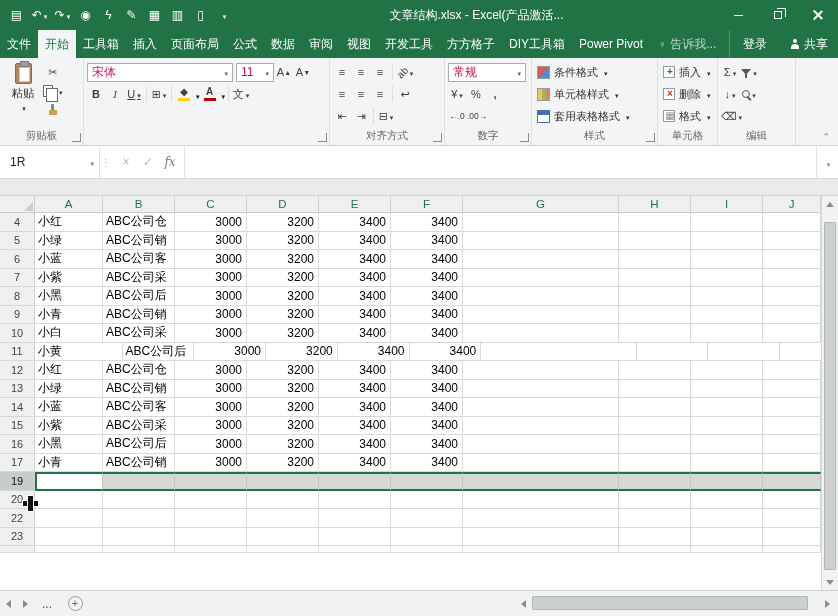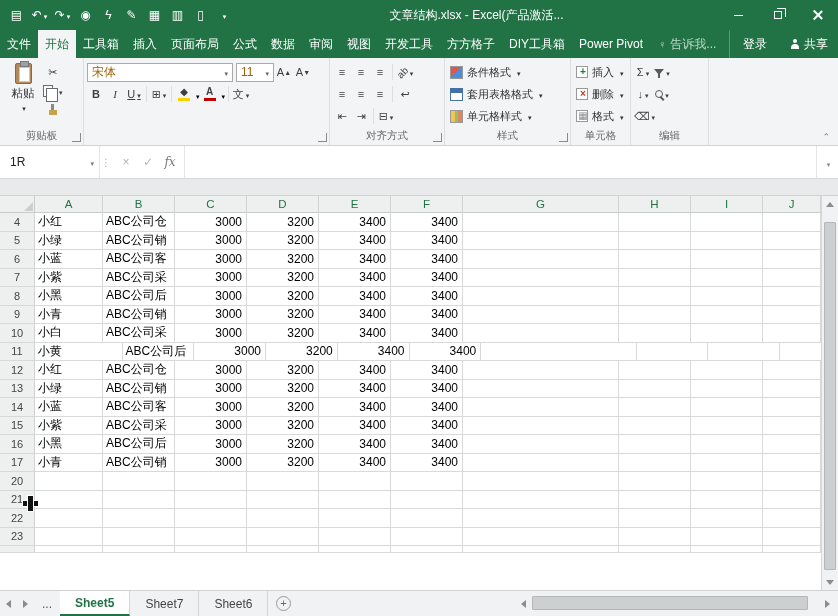--- a/index.html
+++ b/index.html
@@ -43,21 +43,21 @@
   .ribbon{position:absolute;top:58px;left:0;width:838px;height:88px;background:var(--ribbonbg);
           border-bottom:1px solid #cfd1d2;display:flex;}
   .rgroup{position:relative;border-right:1px solid #dcdedf;padding:3px 3px 17px 3px;}
   .glabel{position:absolute;bottom:2px;left:0;right:0;text-align:center;font-size:10.5px;color:#686868;}
   .launcher{position:absolute;right:2px;bottom:3px;width:9px;height:9px;
             border-right:1.5px solid #8a8a8a;border-bottom:1.5px solid #8a8a8a;}
   .rrow{display:flex;align-items:center;height:22px;gap:1px;}
   .mini{min-width:18px;height:18px;display:inline-flex;align-items:center;justify-content:center;
         font-size:11px;color:#3f3f3f;border-radius:2px;}
   .combo{background:#fff;border:1px solid #ababab;height:19px;display:flex;align-items:center;
-         font-size:12px;color:#a16207;padding:0 4px;}
+         font-size:12px;color:#be185d;padding:0 4px;}
   .combo .dd{margin-left:auto;color:#666;}
   .g-clip{width:84px;} .g-font{width:246px;} .g-align{width:115px;} .g-num{width:87px;}
   .g-styles{width:126px;} .g-cells{width:60px;} .g-edit{width:78px;}
   .clip-row{display:flex;}
   .paste-btn{width:40px;display:flex;flex-direction:column;align-items:center;padding-top:2px;font-size:11.5px;color:#333;}
   .paste-icon{width:17px;height:21px;background:#b5885c;border:1px solid #8a6a44;border-radius:2px;position:relative;margin-bottom:2px;}
   .paste-icon::before{content:"";position:absolute;left:4px;top:-3px;width:7px;height:4px;background:#9aa0a6;border:1px solid #777;}
   .paste-icon::after{content:"";position:absolute;left:3px;top:3px;width:9px;height:13px;background:#fff;border:1px solid #c9c9c9;}
   .clip-mini{display:flex;flex-direction:column;justify-content:flex-start;gap:1px;padding-top:2px;}
   .icon-copy{position:relative;width:10px;height:12px;border:1px solid #6a6a6a;background:#fff;margin-right:4px;}
@@ -313,35 +313,57 @@
       <span class="sep"></span>
       <span class="mini">
           <span>⊟</span>
           <span class="dd"></span>
         </span>
     </div>
     <span class="glabel">对齐方式</span>
     <span class="launcher"></span>
   </div>
 
+  <div class="rgroup g-num">
+    <div class="rrow">
+      <span class="combo" style="width:78px;">
+          <span>常规</span>
+          <span class="dd"></span>
+        </span>
+    </div>
+    <div class="rrow">
+      <span class="mini">
+          <span>¥</span>
+          <span class="dd"></span>
+        </span>
+      <span class="mini">%</span>
+      <span class="mini bold">,</span>
+    </div>
+    <div class="rrow">
+      <span class="mini tinytxt">←.0</span>
+      <span class="mini tinytxt">.00→</span>
+    </div>
+    <span class="glabel">数字</span>
+    <span class="launcher"></span>
+  </div>
 
   <div class="rgroup g-styles">
     <div class="s-item">
       <span class="icon-cf"></span>
       <span>条件格式</span>
         <span class="dd"></span>
     </div>
     <div class="s-item">
+      <span class="icon-cellstyle"></span>
+      <span>单元格样式</span>
+        <span class="dd"></span>
+    </div>
+    <div class="s-item">
       <span class="icon-table"></span>
       <span>套用表格格式</span>
-        <span class="dd"></span>
-    </div>
-    <div class="s-item">
-      <span class="icon-cellstyle"></span>
-      <span>单元格样式</span>
         <span class="dd"></span>
     </div>
     <span class="glabel">样式</span>
     <span class="launcher"></span>
   </div>
 
   <div class="rgroup g-cells">
     <div class="s-item">
       <span class="icon-box icon-ins"></span>
       <span>插入</span>
@@ -602,35 +624,35 @@
         <div class="cell" style="width: 72px;">ABC公司销</div>
         <div class="cell num" style="width: 72px;">3000</div>
         <div class="cell num" style="width: 72px;">3200</div>
         <div class="cell num" style="width: 72px;">3400</div>
         <div class="cell num" style="width: 72px;">3400</div>
         <div class="cell" style="width: 156px;"></div>
         <div class="cell" style="width: 72px;"></div>
         <div class="cell" style="width: 72px;"></div>
         <div class="cell" style="width: 58px;"></div>
       </div>
+      <div class="grow sel">
+        <div class="rowhead">19</div>
+        <div class="cell" style="width: 68px;"></div>
+        <div class="cell" style="width: 72px;"></div>
+        <div class="cell" style="width: 72px;"></div>
+        <div class="cell" style="width: 72px;"></div>
+        <div class="cell" style="width: 72px;"></div>
+        <div class="cell" style="width: 72px;"></div>
+        <div class="cell" style="width: 156px;"></div>
+        <div class="cell" style="width: 72px;"></div>
+        <div class="cell" style="width: 72px;"></div>
+        <div class="cell" style="width: 58px;"></div>
+      </div>
       <div class="grow">
         <div class="rowhead">20</div>
-        <div class="cell" style="width: 68px;"></div>
-        <div class="cell" style="width: 72px;"></div>
-        <div class="cell" style="width: 72px;"></div>
-        <div class="cell" style="width: 72px;"></div>
-        <div class="cell" style="width: 72px;"></div>
-        <div class="cell" style="width: 72px;"></div>
-        <div class="cell" style="width: 156px;"></div>
-        <div class="cell" style="width: 72px;"></div>
-        <div class="cell" style="width: 72px;"></div>
-        <div class="cell" style="width: 58px;"></div>
-      </div>
-      <div class="grow">
-        <div class="rowhead">21</div>
         <div class="cell" style="width: 68px;"></div>
         <div class="cell" style="width: 72px;"></div>
         <div class="cell" style="width: 72px;"></div>
         <div class="cell" style="width: 72px;"></div>
         <div class="cell" style="width: 72px;"></div>
         <div class="cell" style="width: 72px;"></div>
         <div class="cell" style="width: 156px;"></div>
         <div class="cell" style="width: 72px;"></div>
         <div class="cell" style="width: 72px;"></div>
         <div class="cell" style="width: 58px;"></div>
@@ -690,25 +712,20 @@
 </div>
 
 <div class="bottombar">
   <span class="navbtn">
       <span class="tri-left"></span>
     </span>
   <span class="navbtn">
       <span class="tri-right"></span>
     </span>
   <span class="ellipsis">...</span>
-  <div style="display:flex;">
-      <div class="stab active">Sheet5</div>
-      <div class="stab">Sheet7</div>
-      <div class="stab">Sheet6</div>
-    </div>
   <span class="newsheet">
       <span class="plus-circle">+</span>
     </span>
   <span class="bspacer"></span>
   <div class="hscroll">
     <span class="navbtn hs-left">
         <span class="tri-left"></span>
       </span>
     <div class="hthumb"></div>
     <span class="navbtn hs-right">

